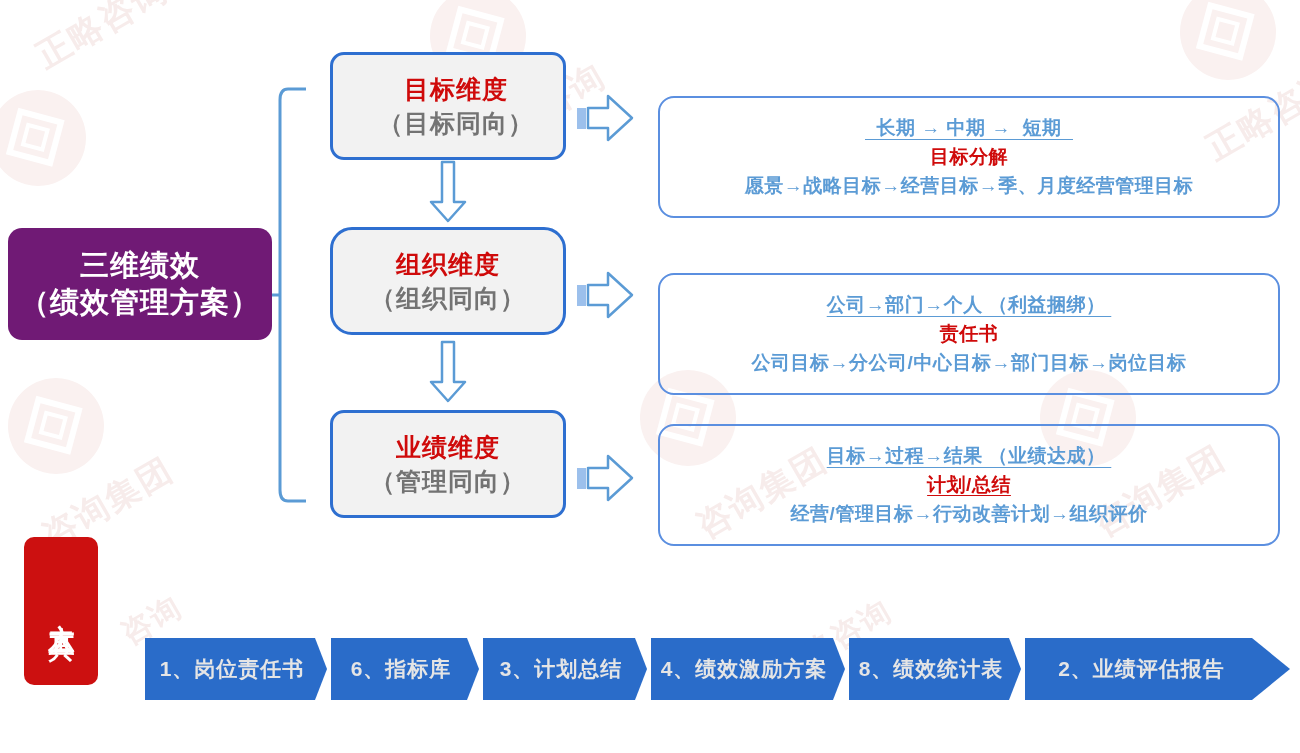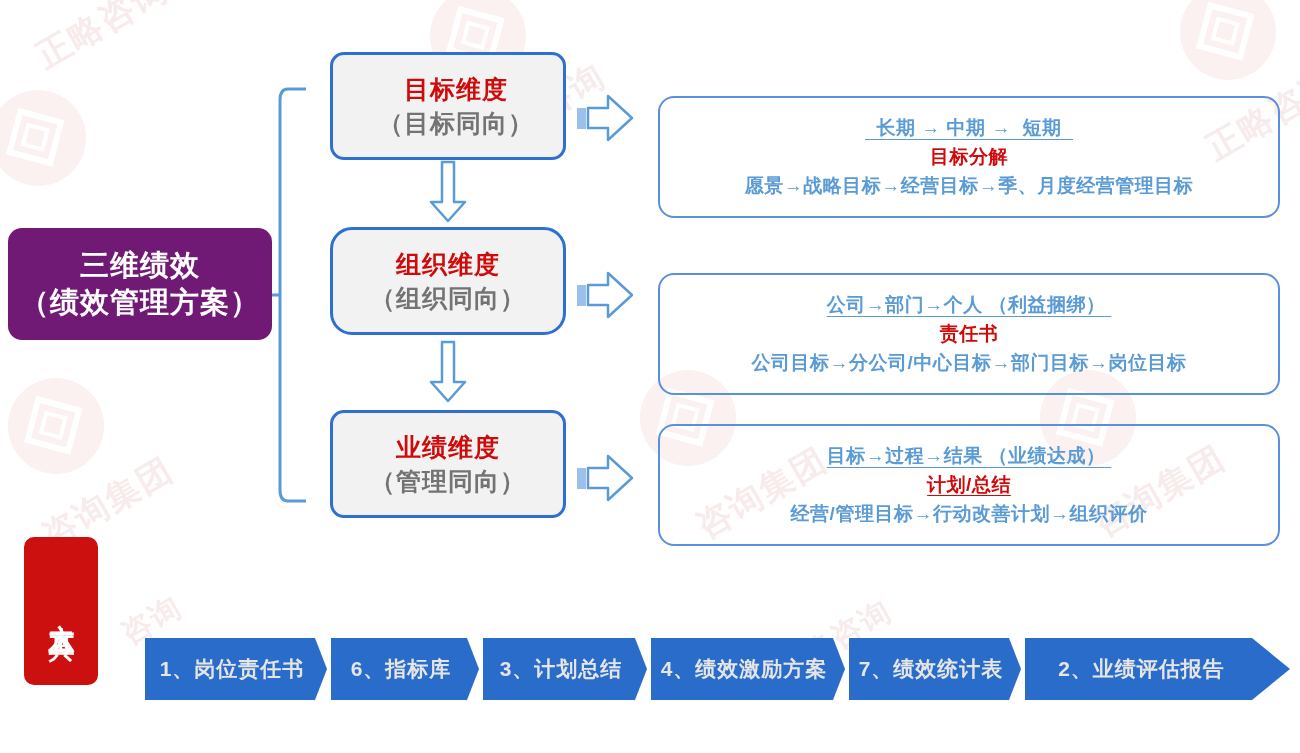--- a/index.html
+++ b/index.html
@@ -333,20 +333,20 @@
     <div class="tool-seg tool-chev" style="left:186px; width:148px;">
       <span>6、指标库</span>
     </div>
     <div class="tool-seg tool-chev" style="left:338px; width:164px;">
       <span>3、计划总结</span>
     </div>
     <div class="tool-seg tool-chev" style="left:506px; width:194px;">
       <span>4、绩效激励方案</span>
     </div>
     <div class="tool-seg tool-chev" style="left:704px; width:172px;">
-      <span>7、绩效统计表</span>
+      <span>8、绩效统计表</span>
     </div>
     <div class="tool-seg tool-last" style="left:880px; width:265px;">
       <span>2、业绩评估报告</span>
     </div>
   </div>
 
 </div>
 
 </body></html>

